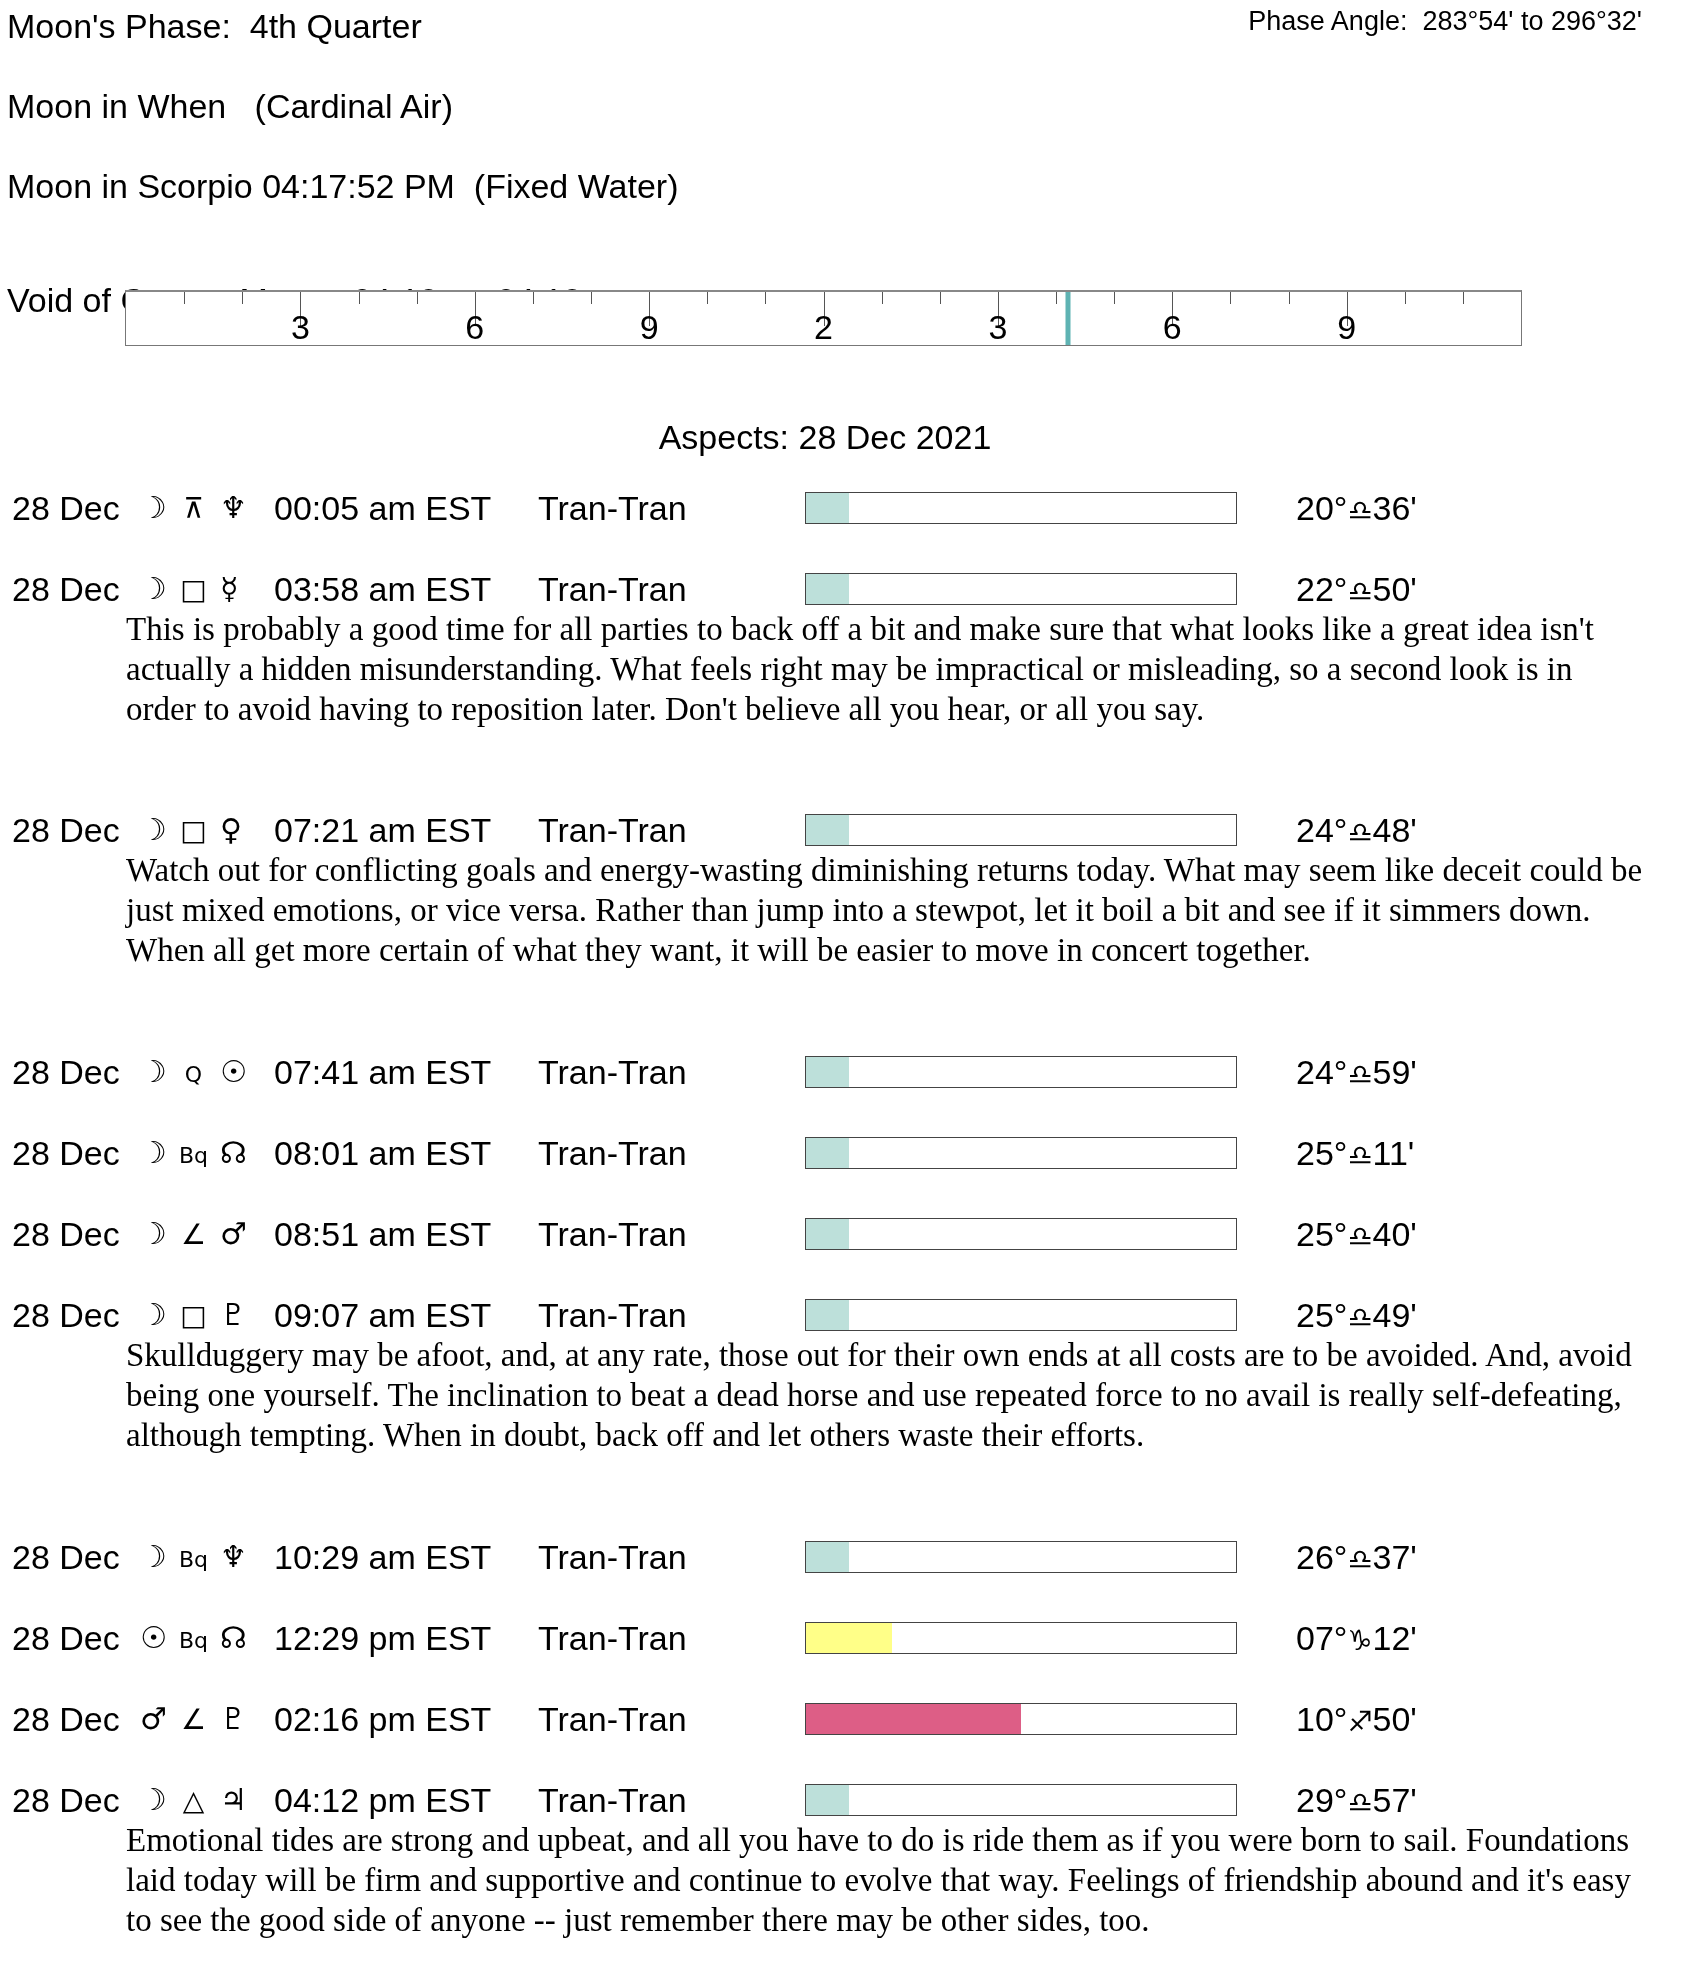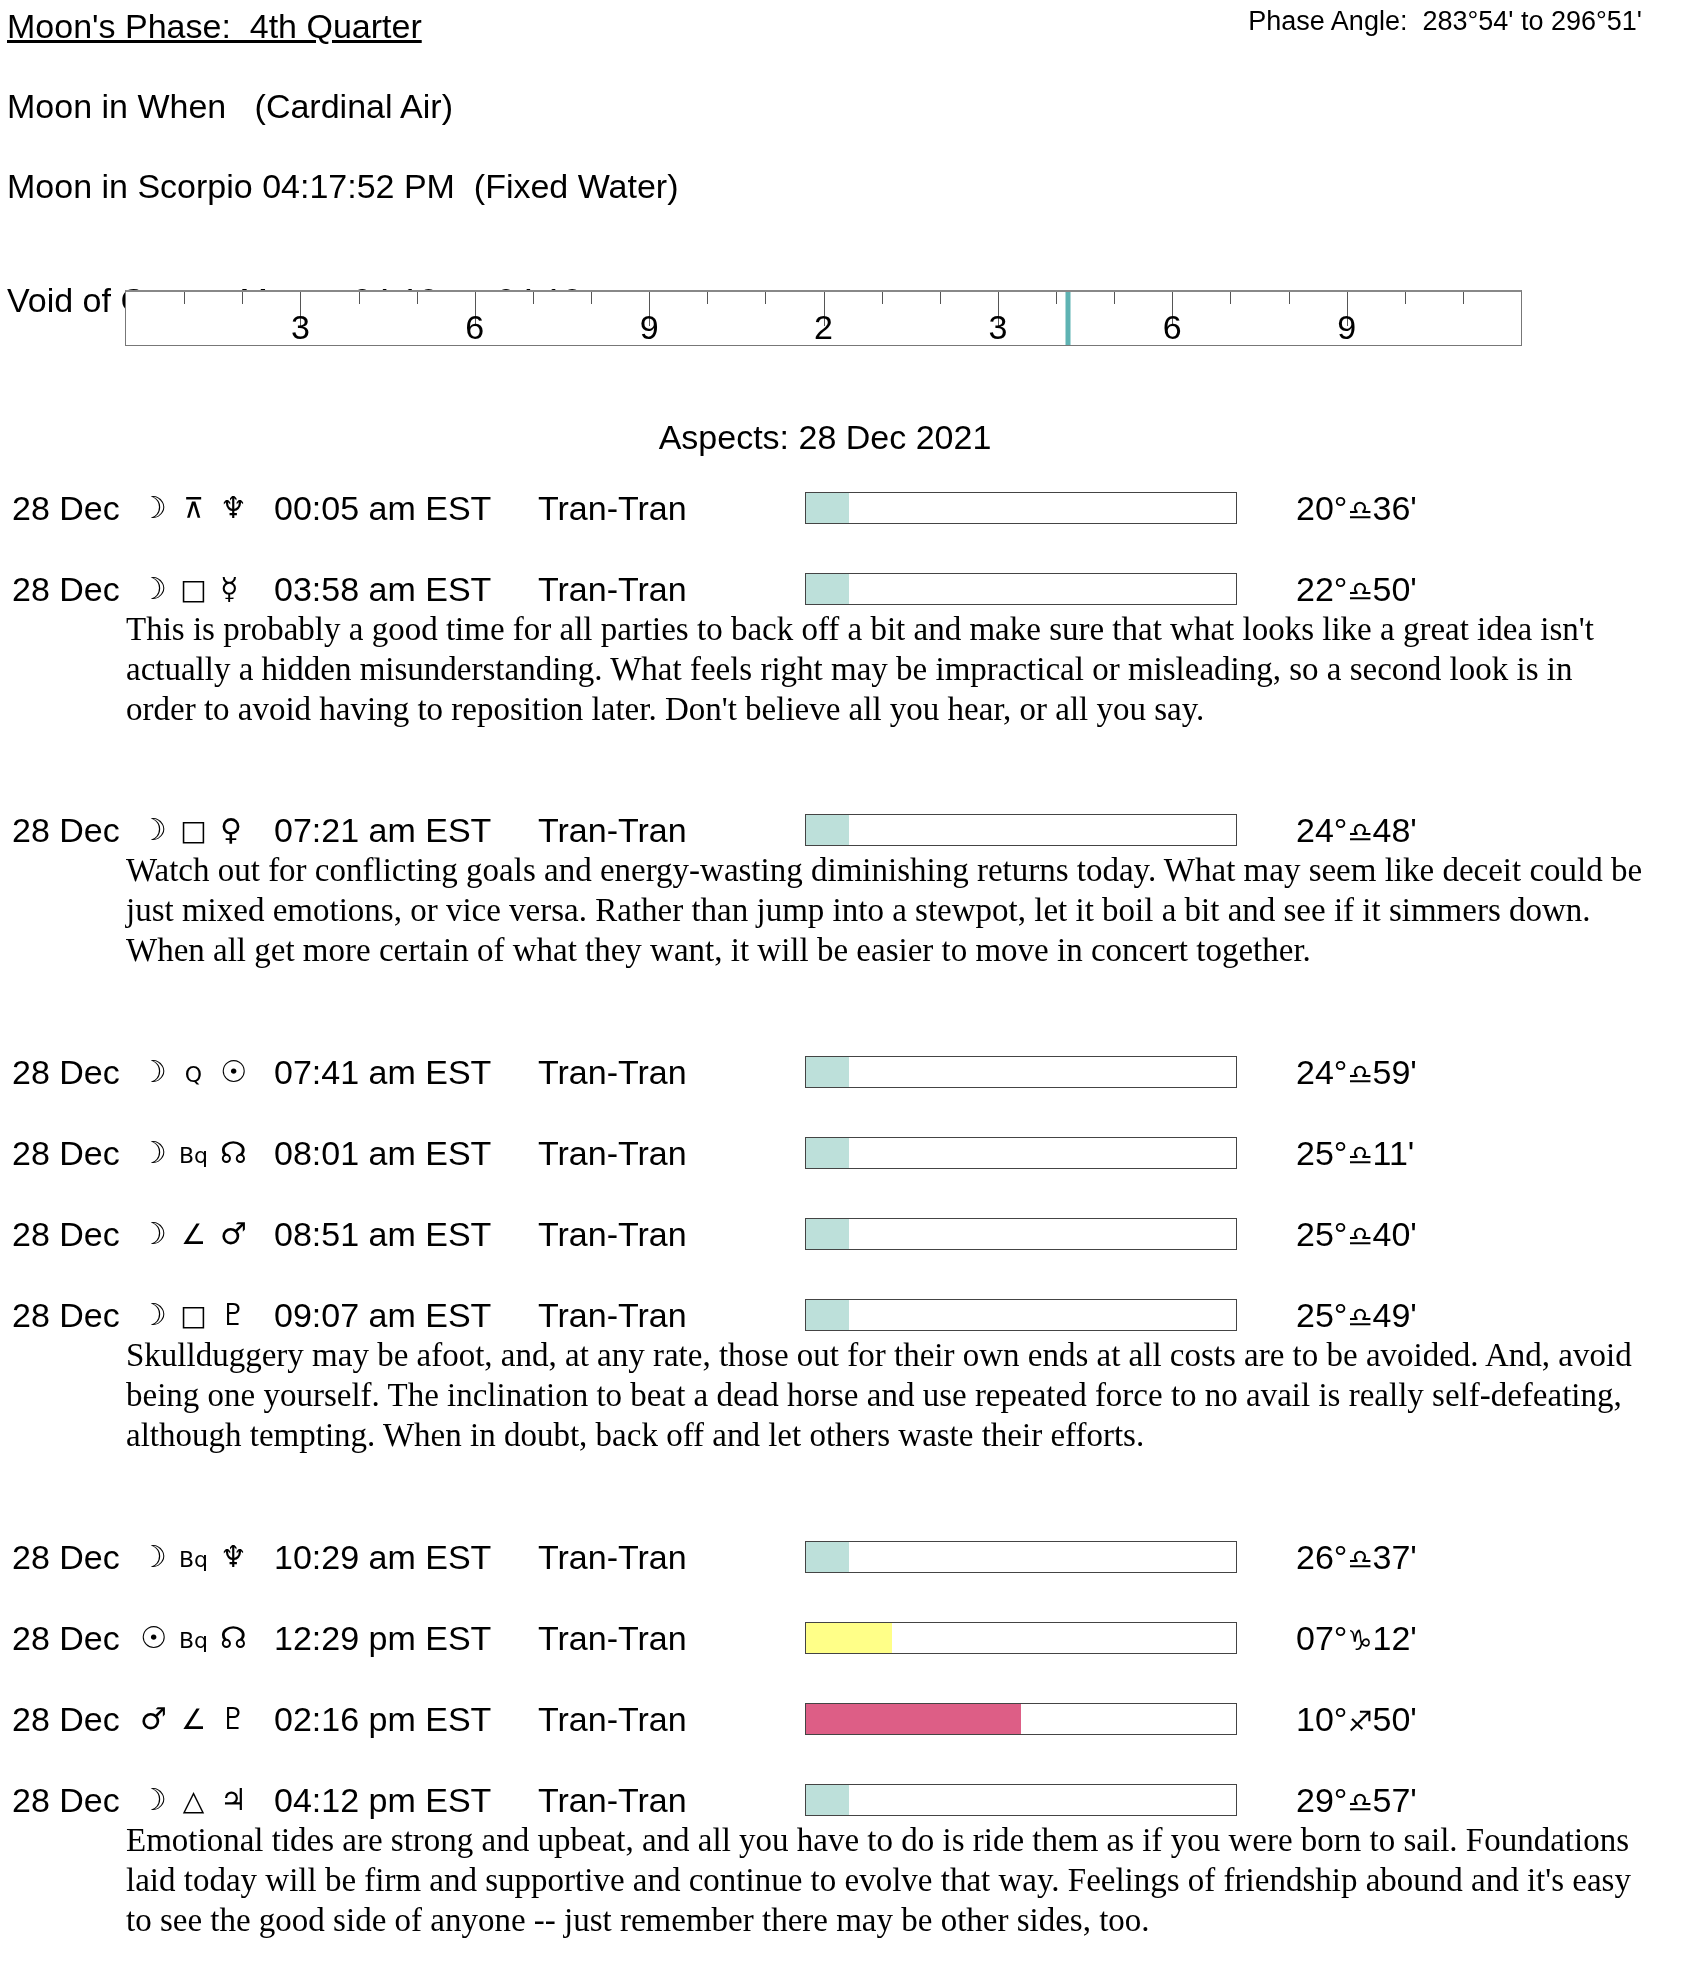--- a/index.html
+++ b/index.html
@@ -31,22 +31,22 @@
   .bar .fill { position: absolute; left: 0; top: 0; bottom: 0; }
   .row .pos { position: absolute; left: 1284px; font-size: 34px; }
   .row .pos .sign { font-family: "DejaVu Sans", sans-serif; font-size: 28px; }
   .desc {
     position: absolute; left: 126px; width: 1520px; font-size: 33px; line-height: 40px; font-family: Liberation Serif, serif;
   }
 </style>
 </head>
 <body>
 
-<div class="hdr" style="top:6px;text-decoration:underline;">Moon's Phase:  4th Quarter</div>
-<div class="phase-angle">Phase Angle:  283°54' to 296°51'</div>
+<div class="hdr" style="top:6px;">Moon's Phase:  4th Quarter</div>
+<div class="phase-angle">Phase Angle:  283°54' to 296°32'</div>
 <div class="hdr" style="top:86px;">Moon in When   (Cardinal Air)</div>
 <div class="hdr" style="top:166px;">Moon in Scorpio 04:17:52 PM  (Fixed Water)</div>
 <div class="hdr" style="top:246px;margin-top:34px;">Void of Course Moon:  04:12p -  04:18p</div>
 
 <div class="timeline" id="timeline">
     <div class="tick" style="left: 58.125px; height: 12px;"></div>
     <div class="tick" style="left: 116.25px; height: 12px;"></div>
     <div class="tick" style="left: 174.375px; height: 34px;"></div>
     <div class="tick" style="left: 232.5px; height: 12px;"></div>
     <div class="tick" style="left: 290.625px; height: 12px;"></div>

